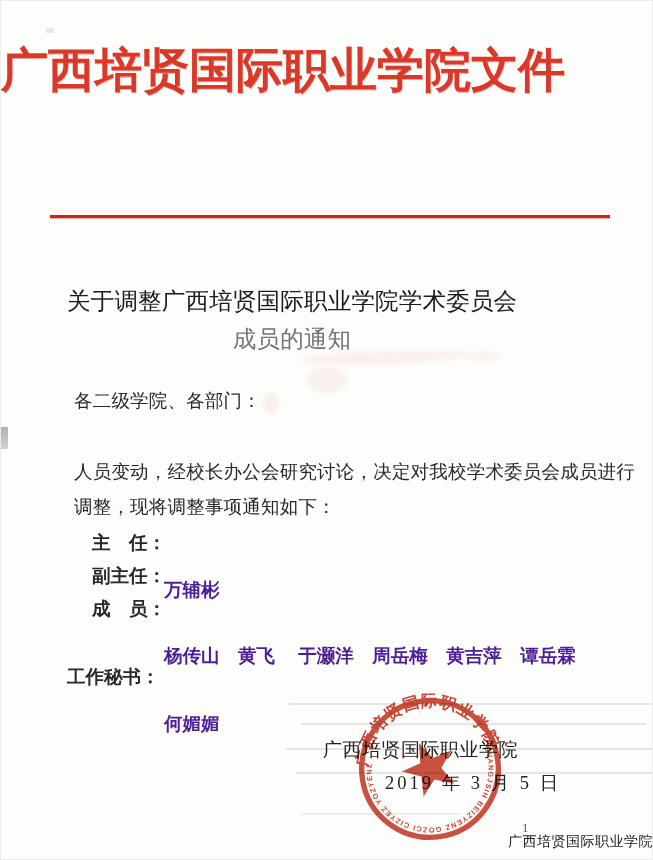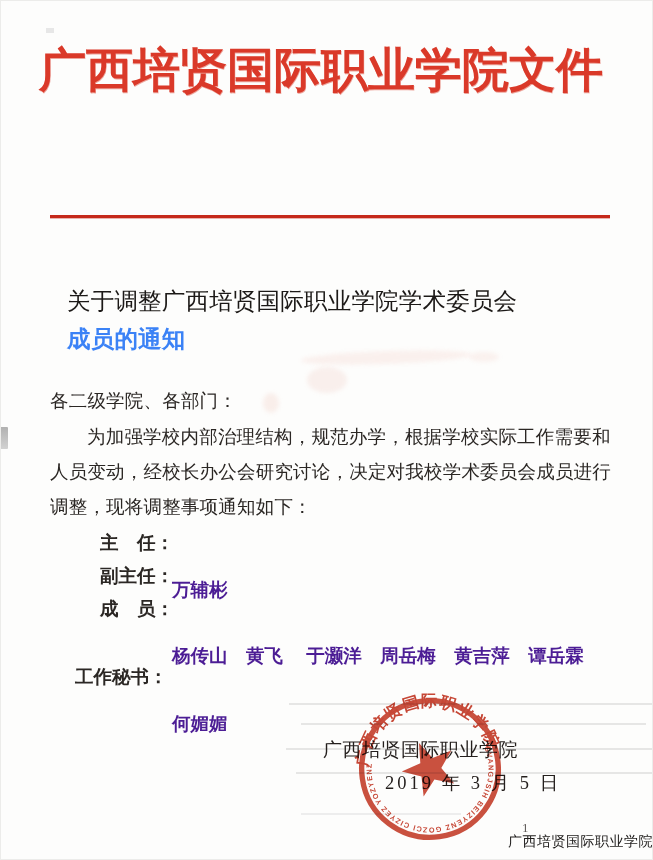--- a/index.html
+++ b/index.html
@@ -9,21 +9,21 @@
     background:#fdfdfc;
     overflow:hidden;
     font-family:"Liberation Serif","DejaVu Serif",serif;
     color:#262220;
     box-sizing:border-box;
     border:1px solid #ececea;
   }
   
   .header-title{
     position:absolute;top:38px;left:0;width:640px;
-    text-align:center;
+    text-align:left;
     font-size:47px;font-weight:700;
     letter-spacing:0px;
     color:#da3929;
     text-shadow:0.5px 0.5px 0 rgba(218,57,41,.45);
     white-space:nowrap;
   }
   .doc-number{
     position:absolute;top:184px;left:248px;
     font-size:19px;letter-spacing:1.5px;
     color:#1f1c1a;white-space:nowrap;
@@ -35,35 +35,36 @@
     box-shadow:0 1px 0 rgba(197,41,26,.35);
   }
   
   .doc-title-1{
     position:absolute;top:284px;left:66px;
     font-size:23.5px;font-weight:400;letter-spacing:0.2px;
     color:#1c1917;white-space:nowrap;
   }
   .doc-title-2{
     position:absolute;top:322px;left:66px;width:450px;
-    font-size:23.5px;font-weight:700;letter-spacing:0.2px;
-    color:#3b82f6;white-space:nowrap;
+    text-align:center;
+    font-size:23.5px;font-weight:400;letter-spacing:0.2px;
+    color:#737373;white-space:nowrap;
   }
   
   .bodyline{
     position:absolute;
     font-size:18.5px;letter-spacing:0.2px;
-    color:#2b2724;white-space:nowrap;
+    color:#2b2724;white-space:nowrap;margin-left:24px;
   }
   .salutation{top:387px;left:49px;}
   .body1{top:423px;left:86px;}
   .body2{top:458px;left:49px;}
   .body3{top:493px;left:49px;}
   
-  .roster-row{position:absolute;left:12px;width:517px;height:24px;}
+  .roster-row{position:absolute;left:4px;width:517px;height:24px;}
   .roster-role{
     position:absolute;left:87px;
     font-size:18.5px;color:#2b2724;white-space:nowrap;font-weight:600;
   }
   .roster-role.secretary{left:62px;}
   .roster-names{
     position:absolute;left:159px;
     font-size:18.5px;color:#4c1d95;white-space:nowrap;font-weight:600;margin-top:47px;
   }
   .row1{top:529px;} .row2{top:562px;} .row3{top:595px;}
@@ -143,21 +144,20 @@
   <div class="streak st4"></div>
   <div class="streak st5"></div>
 
   <div class="header-title">广西培贤国际职业学院文件</div>
   <div class="red-line"></div>
 
   <div class="doc-title-1">关于调整广西培贤国际职业学院学术委员会</div>
   <div class="doc-title-2">成员的通知</div>
 
   <div class="bodyline salutation">各二级学院、各部门：</div>
-  <div class="bodyline body1">为加强学校内部治理结构，规范办学，根据学校实际工作需要和</div>
   <div class="bodyline body2">人员变动，经校长办公会研究讨论，决定对我校学术委员会成员进行</div>
   <div class="bodyline body3">调整，现将调整事项通知如下：</div>
 
   <div class="roster-row row1">
     <span class="roster-role">主　任：</span>
     <span class="roster-names">万辅彬</span>
   </div>
   <div class="roster-row row2">
     <span class="roster-role">副主任：</span>
   </div>

